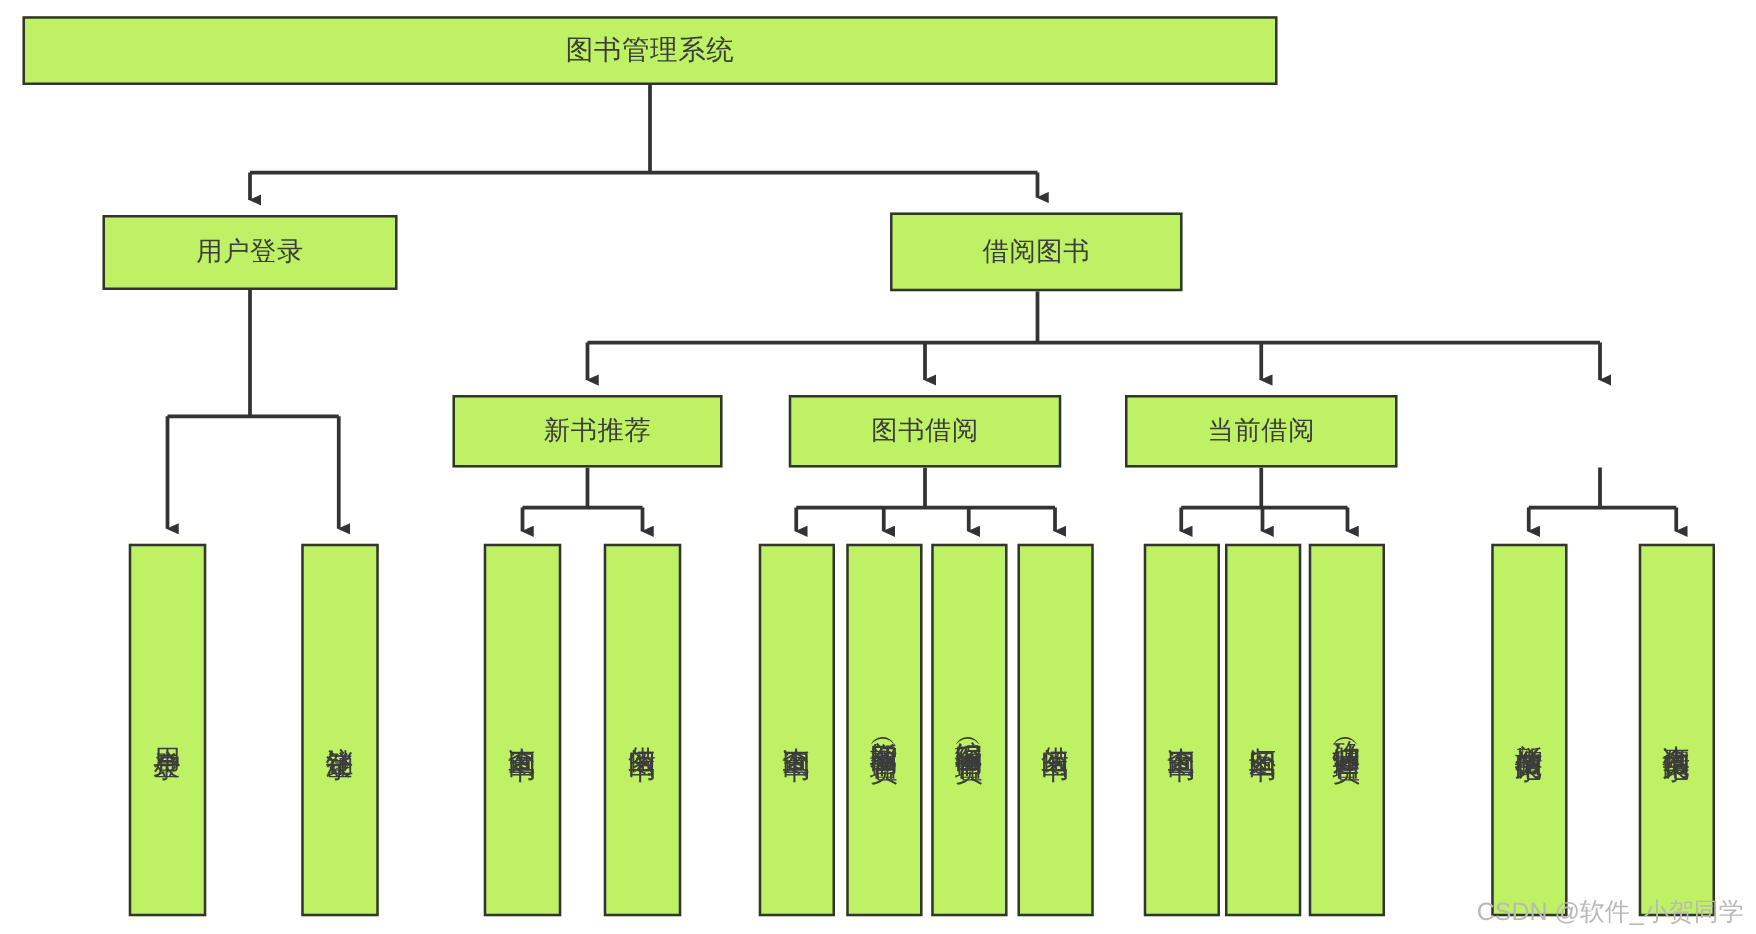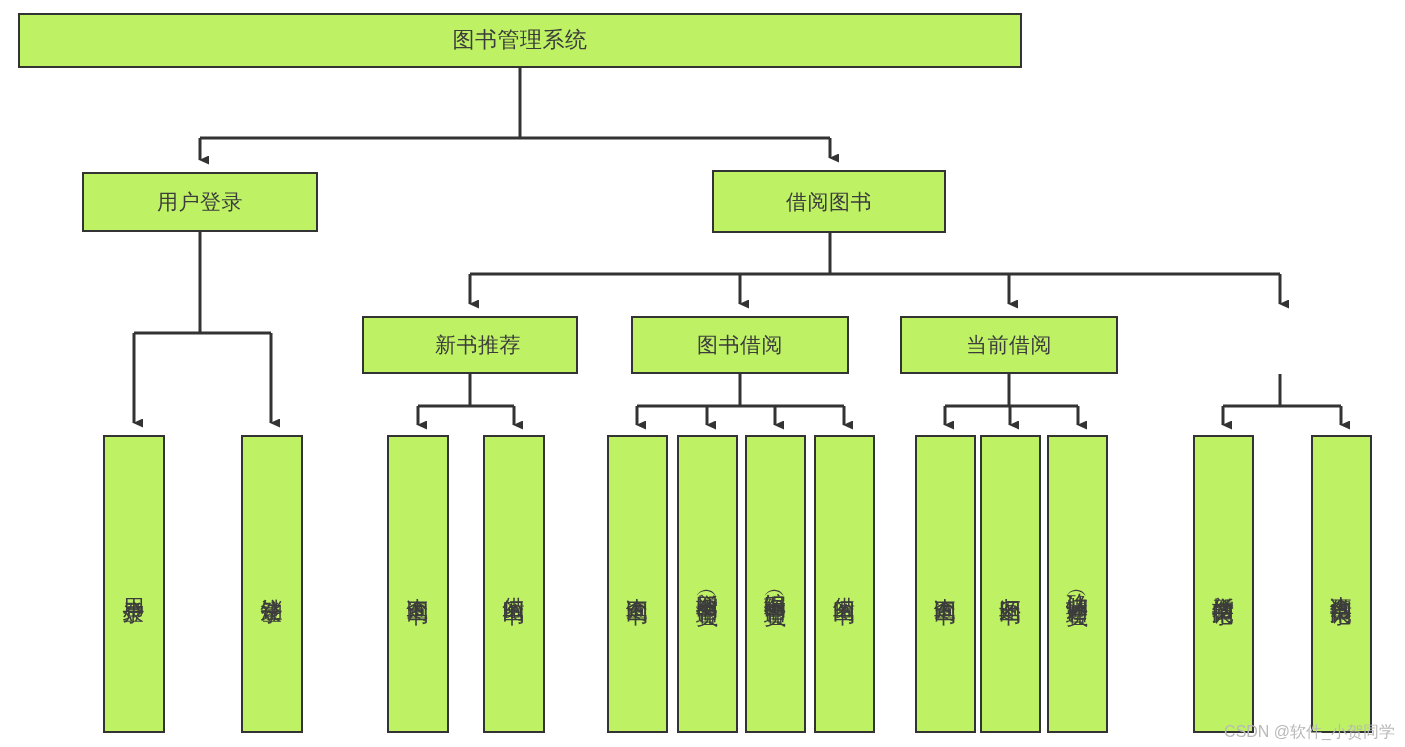--- a/index.html
+++ b/index.html
@@ -63,21 +63,21 @@
     text-orientation: upright;
     font-size: 22px;
     line-height: 1.05;
     letter-spacing: 2px;
     max-height: 100%;
   }
   #watermark {
     position: absolute;
     right: 10px;
     bottom: 4px;
-    font-size: 16px;
+    font-size: 20px;
     color: #b9b9b9;
     z-index: 5;
     white-space: nowrap;
     font-family: "Liberation Sans", "DejaVu Sans", sans-serif;
   }
 </style>
 </head>
 <body>
 
 <div id="diagram-root">

